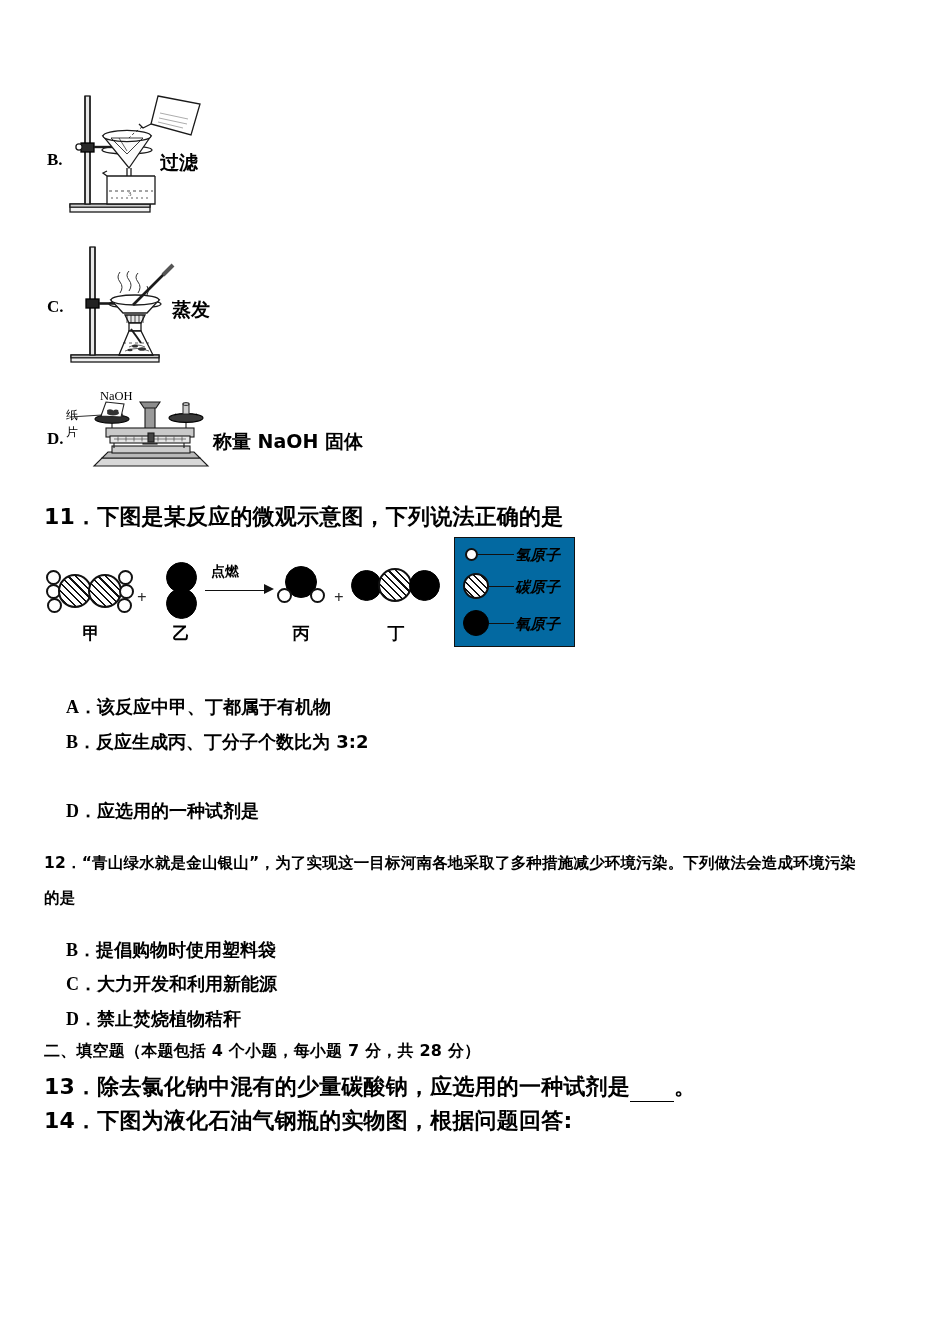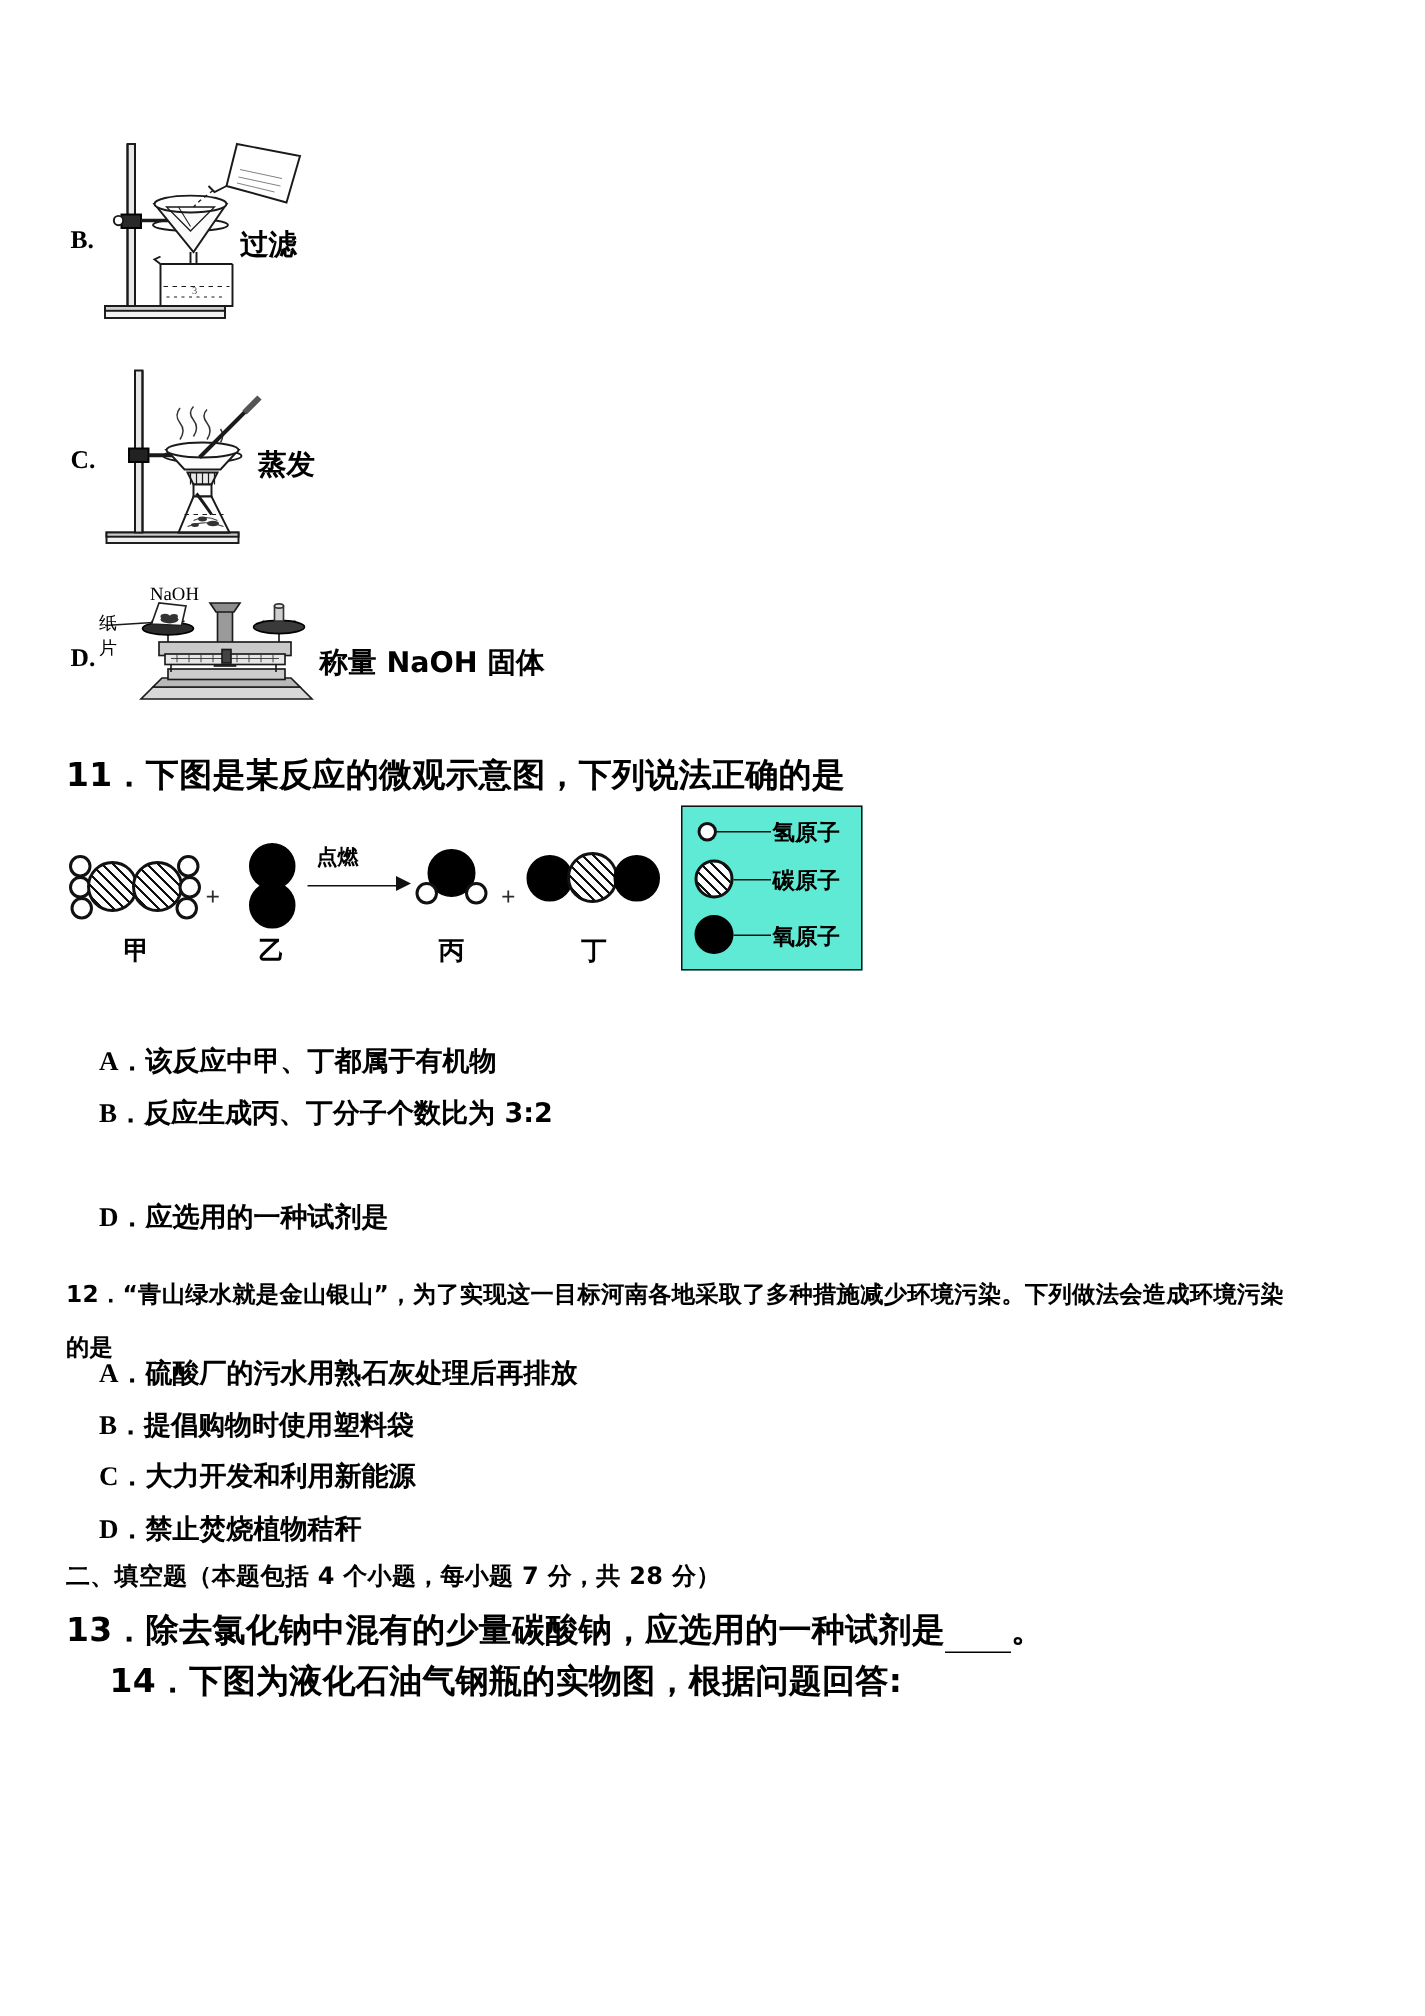--- a/index.html
+++ b/index.html
@@ -100,22 +100,23 @@
     font-size: 14px;
     font-weight: bold;
     font-family: "DejaVu Sans", "Liberation Sans", sans-serif;
     white-space: nowrap;
   }
 
   
   .legend-box {
     position: absolute;
     border: 1.6px solid #111;
-    background: #5eead4;
+    background: #0369a1;
     box-sizing: border-box;
+    font-style: italic;
   }
   .legend-swatch {
     position: absolute;
     border-radius: 50%;
     box-sizing: border-box;
   }
   .legend-line {
     position: absolute;
     height: 0;
     border-top: 1.6px solid #111;
@@ -409,36 +410,33 @@
   </div>
   <div class="choice" style="left:66px; top:799px;">
     <span class="cl">D．</span><span>应选用的一种试剂是</span>
   </div>
 
   <div class="qline" style="left:44px; top:853px; font-size:15.5px;">
     <span class="serifnum">12．</span><span>“青山绿水就是金山银山”，为了实现这一目标河南各地采取了多种措施减少环境污染。下列做法会造成环境污染</span>
   </div>
   <div class="qline" style="left:44px; top:888px; font-size:15.5px;">的是</div>
 
-  <div class="choice" style="left:66px; top:903px;">
-    <span class="cl">A．</span><span>硫酸厂的污水用熟石灰处理后再排放</span>
-  </div>
   <div class="choice" style="left:66px; top:938px;">
     <span class="cl">B．</span><span>提倡购物时使用塑料袋</span>
   </div>
   <div class="choice" style="left:66px; top:972px;">
     <span class="cl">C．</span><span>大力开发和利用新能源</span>
   </div>
   <div class="choice" style="left:66px; top:1007px;">
     <span class="cl">D．</span><span>禁止焚烧植物秸秆</span>
   </div>
 
   <div class="qline" style="left:44px; top:1041px; font-size:16px;">二、填空题（本题包括 4 个小题，每小题 7 分，共 28 分）</div>
 
   <div class="qline" style="left:44px; top:1072px;">
     <span class="serifnum">13．</span><span>除去氯化钠中混有的少量碳酸钠，应选用的一种试剂是</span><span class="blank-underline"></span><span>。</span>
   </div>
 
-  <div class="qline" style="left:44px; top:1106px;margin-left:29px;">
+  <div class="qline" style="left:44px; top:1106px;">
     <span class="serifnum">14．</span><span>下图为液化石油气钢瓶的实物图，根据问题回答:</span>
   </div>
 
 </div>
 
 </body></html>

